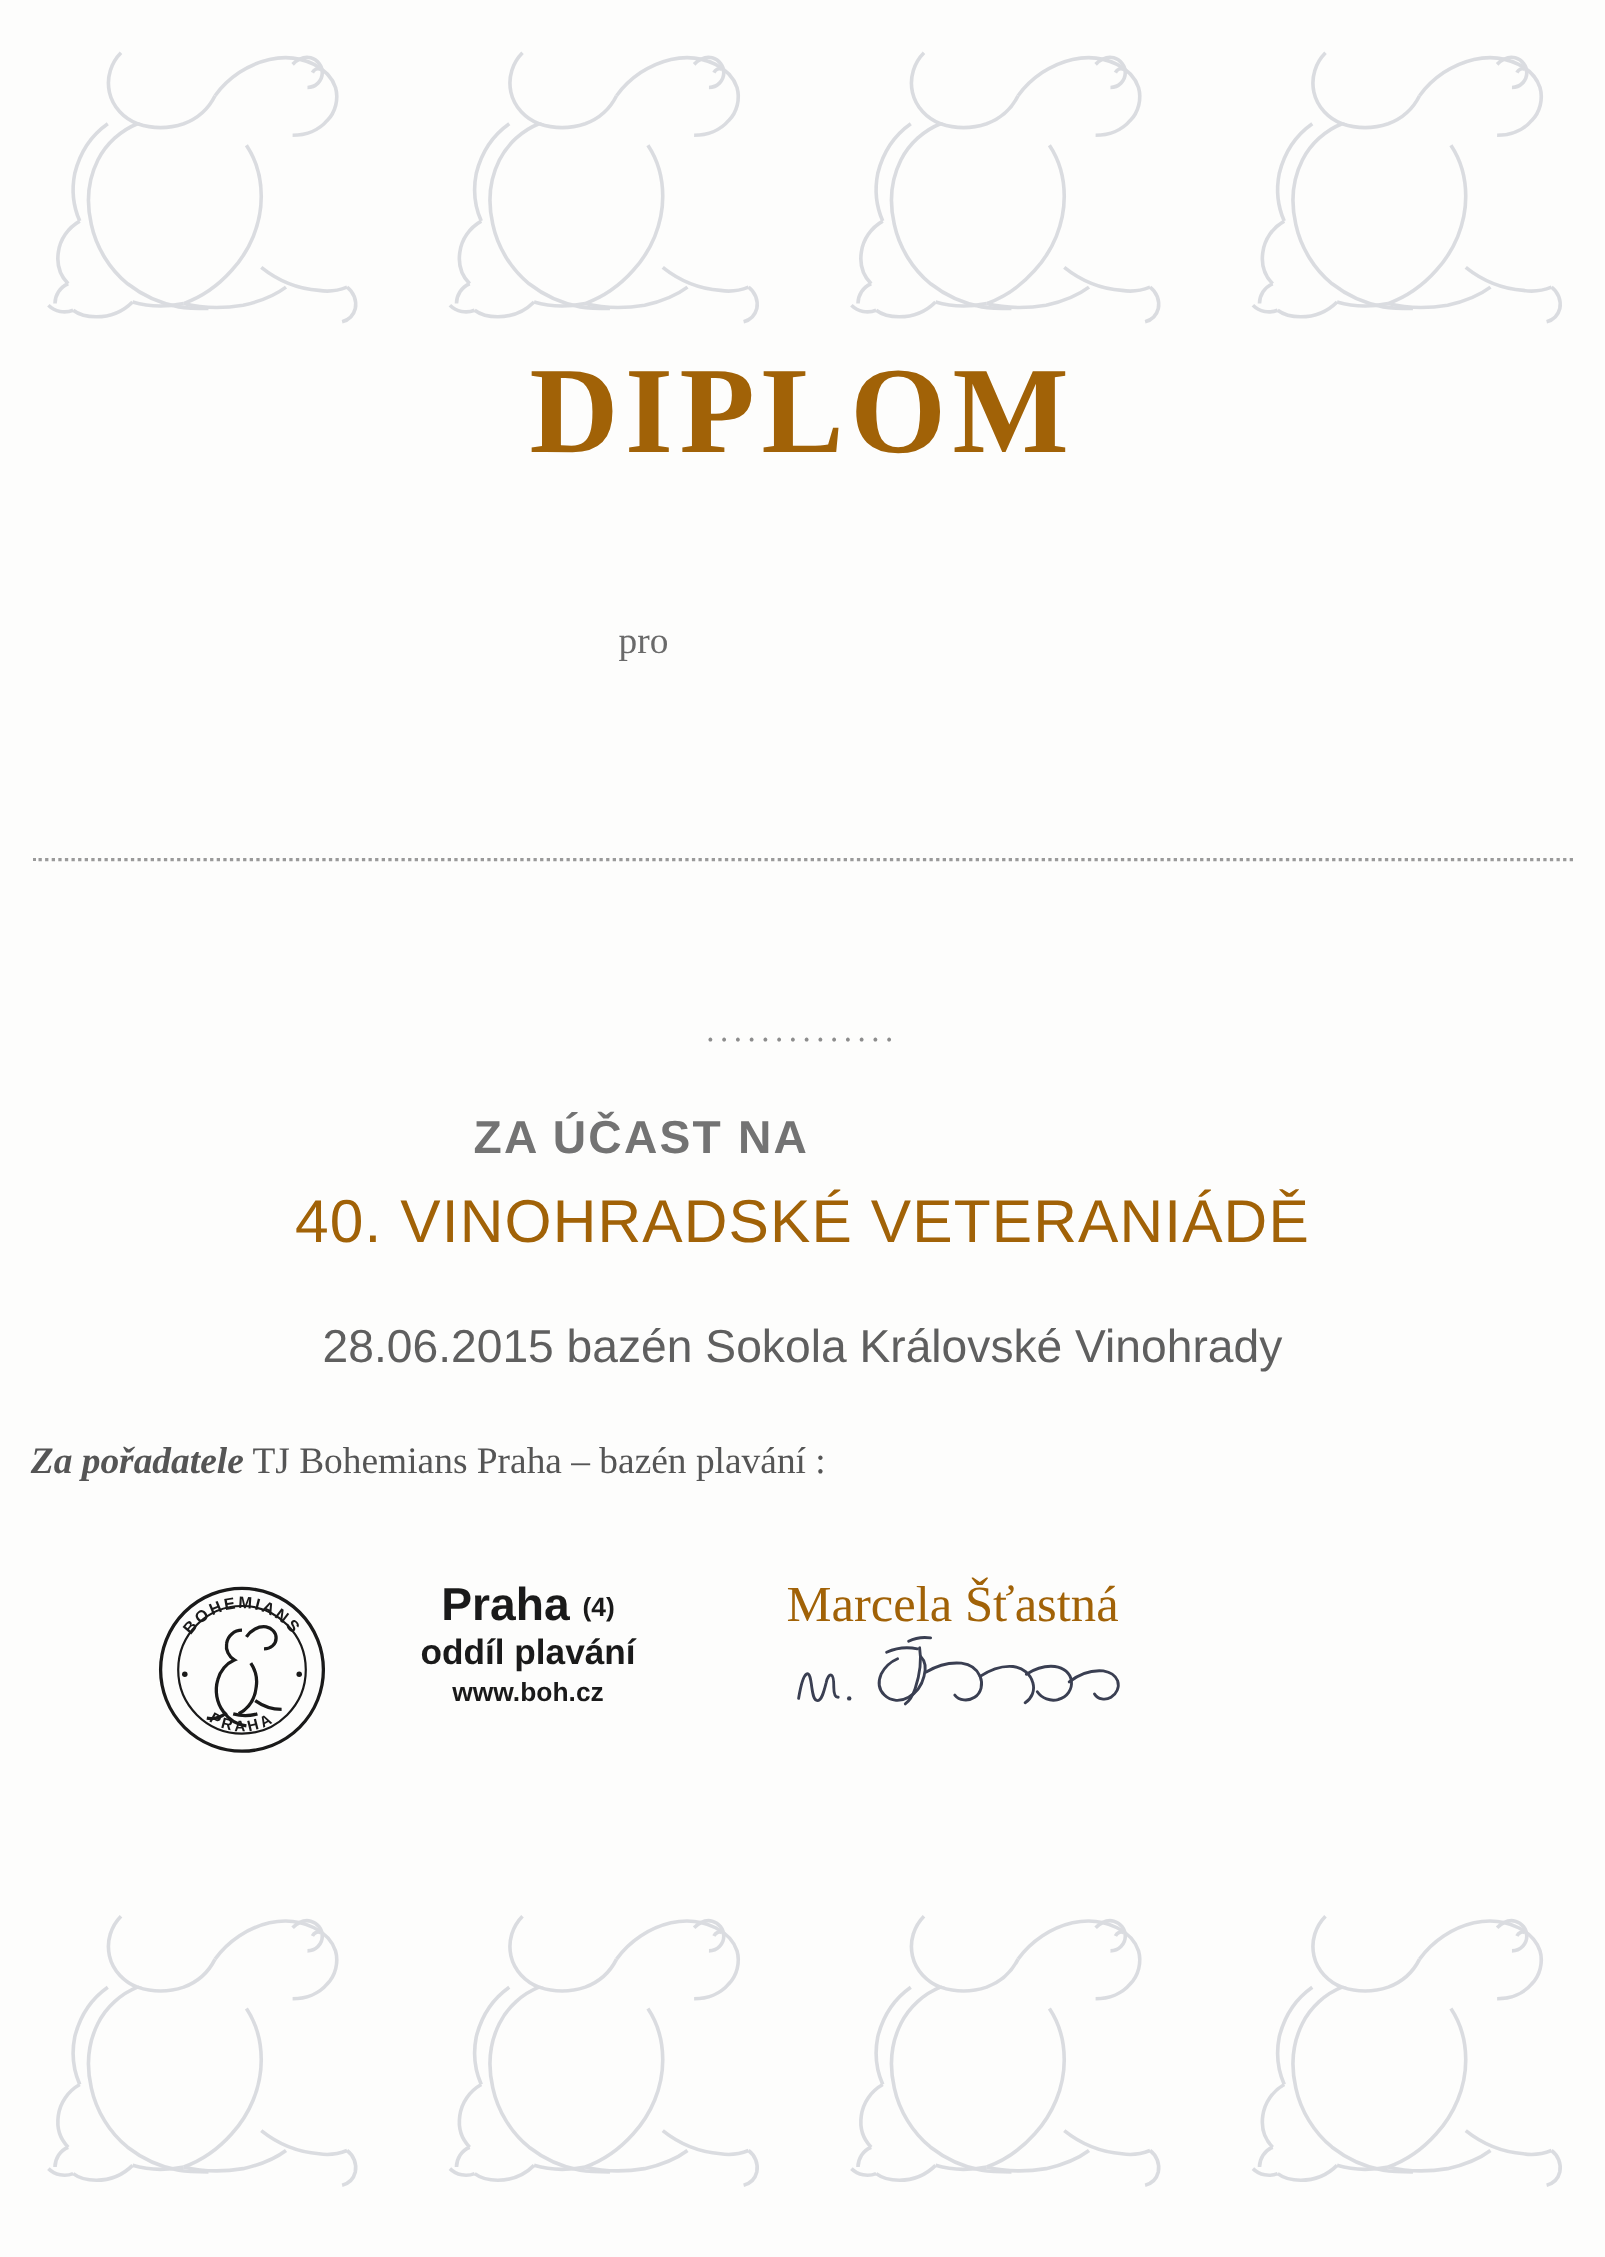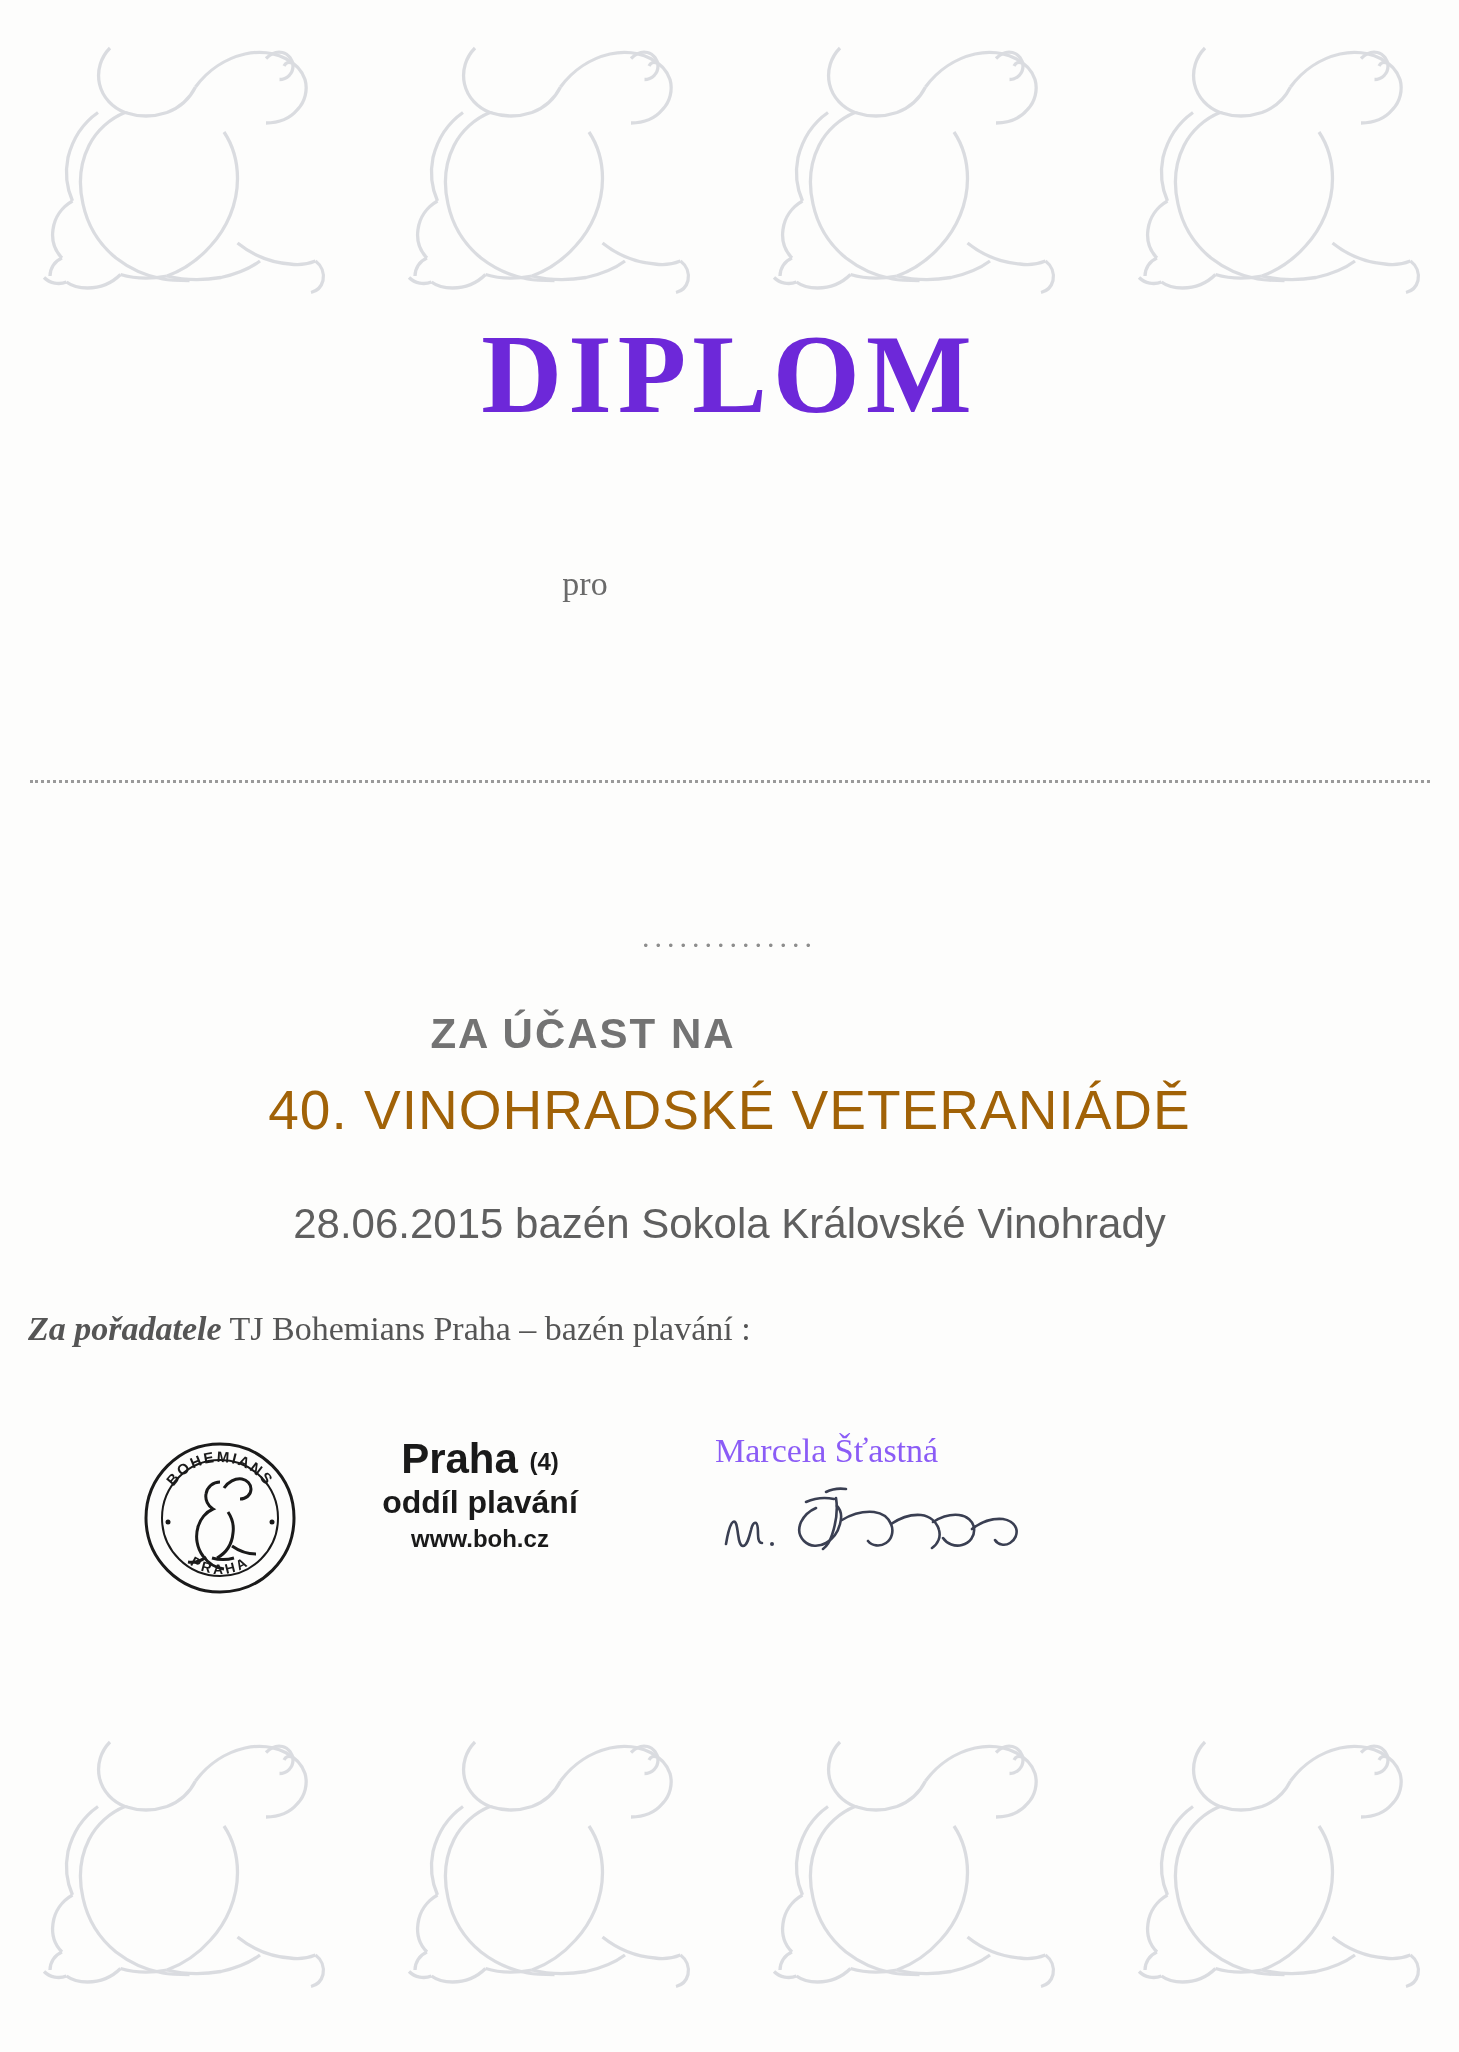--- a/index.html
+++ b/index.html
@@ -53,21 +53,21 @@
 
   .title {
     position: absolute;
     top: 318px;
     left: 0;
     width: 1459px;
     font-family: "Liberation Serif", serif;
     font-weight: bold;
     font-size: 112px;
     letter-spacing: 6px;
-    color: #6d28d9;
+    color: #a16207;
     text-align: center;
     line-height: 1;
   }
 
   .pro {
     position: absolute;
     top: 565px;
     left: 0;
     width: 1170px;
     font-size: 34px;
@@ -182,22 +182,22 @@
   .stamp-text .l2 { font-size: 42px; }
   .stamp-text .l2 .num { font-size: 24px; vertical-align: middle; }
   .stamp-text .l3 { font-size: 32px; }
   .stamp-text .l4 { font-size: 24px; margin-top: 4px; }
 
   .signer-name {
     position: absolute;
     left: 585px;
     top: 12px;
     font-family: "Liberation Serif", serif;
-    font-size: 34px;
-    color: #8b5cf6;
+    font-size: 46px;
+    color: #a16207;
     white-space: nowrap;
   }
 
   .signature {
     position: absolute;
     left: 590px;
     top: 62px;
     width: 310px;
     height: 90px;
   }

